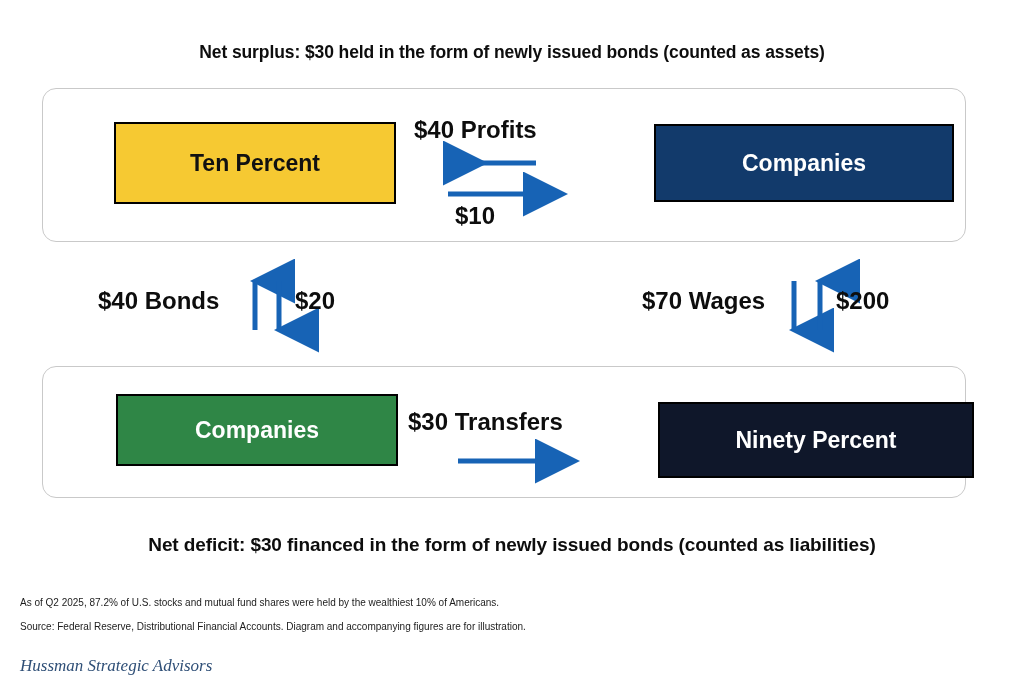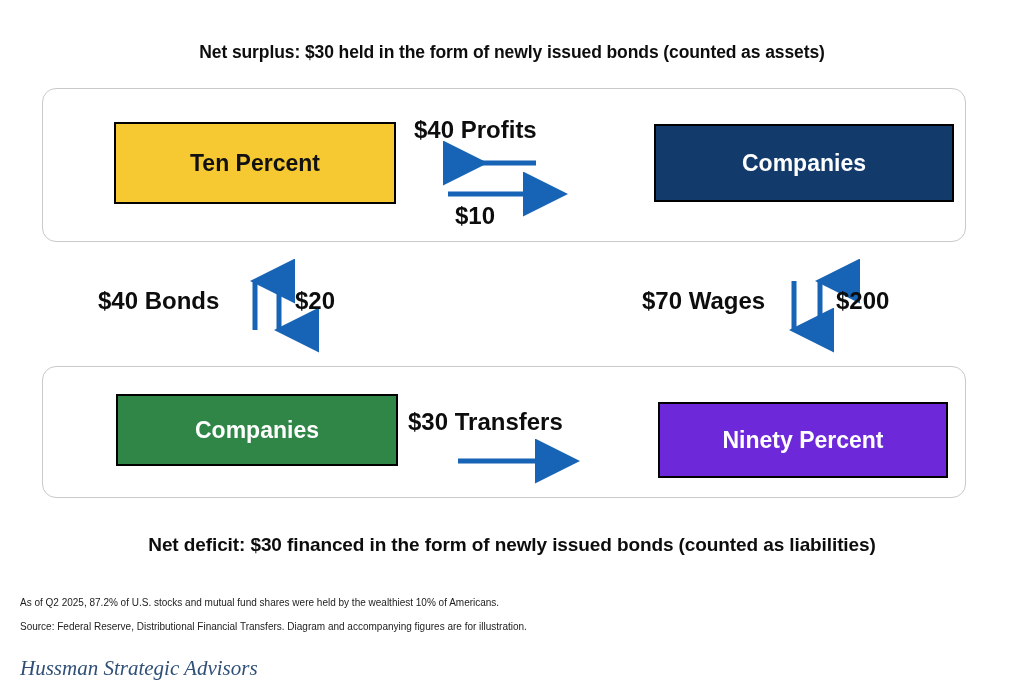--- a/index.html
+++ b/index.html
@@ -63,22 +63,22 @@
   }
   #box-companies {
     left: 618px; top: 124px; width: 300px; height: 78px;
     background: #123a6b; color: #ffffff;
   }
   #box-government {
     left: 80px; top: 394px; width: 282px; height: 72px;
     background: #2f8646; color: #ffffff;
   }
   #box-ninety {
-    left: 622px; top: 402px; width: 290px; height: 76px;
-    background: #6d28d9; color: #ffffff;
+    left: 622px; top: 402px; width: 316px; height: 76px;
+    background: #0f172a; color: #ffffff;
   }
 
   
   .flow-label {
     font-weight: bold;
     font-size: 24px;
     color: #0d0d0d;
     white-space: nowrap;
   }
   #lbl-profits { left: 414px; top: 116px; }
@@ -98,21 +98,21 @@
     font-size: 10px;
     color: #1c1c1c;
     line-height: 1.45;
   }
   #note-1 { top: 596px; }
   #note-2 { top: 620px; }
   #source {
     left: 20px; top: 656px;
     font-family: "Liberation Serif", serif;
     font-style: italic;
-    font-size: 21px;
+    font-size: 17px;
     color: #2f4f77;
   }
 </style>
 </head>
 <body>
 
 <div class="abs caption-top">Net surplus: $30 held in the form of newly issued bonds  (counted as assets)</div>
 
 <div class="abs panel" id="panel-top"></div>
 <div class="abs panel" id="panel-bottom"></div>
@@ -165,14 +165,14 @@
 <div class="abs flow-label" id="lbl-ten-back">$10</div>
 <div class="abs flow-label" id="lbl-bonds">$40 Bonds</div>
 <div class="abs flow-label" id="lbl-bonds-30">$20</div>
 <div class="abs flow-label" id="lbl-wages">$70 Wages</div>
 <div class="abs flow-label" id="lbl-wages-100">$200</div>
 <div class="abs flow-label" id="lbl-transfers">$30 Transfers</div>
 
 <div class="abs caption-bottom">Net deficit: $30 financed in the form of newly issued bonds (counted as liabilities)</div>
 
 <div class="abs footnote" id="note-1">As of Q2 2025, 87.2% of U.S. stocks and mutual fund shares were held by the wealthiest 10% of Americans.</div>
-<div class="abs footnote" id="note-2">Source: Federal Reserve, Distributional Financial Transfers. Diagram and accompanying figures are for illustration.</div>
+<div class="abs footnote" id="note-2">Source: Federal Reserve, Distributional Financial Accounts. Diagram and accompanying figures are for illustration.</div>
 <div class="abs" id="source">Hussman Strategic Advisors</div>
 
 </body></html>

